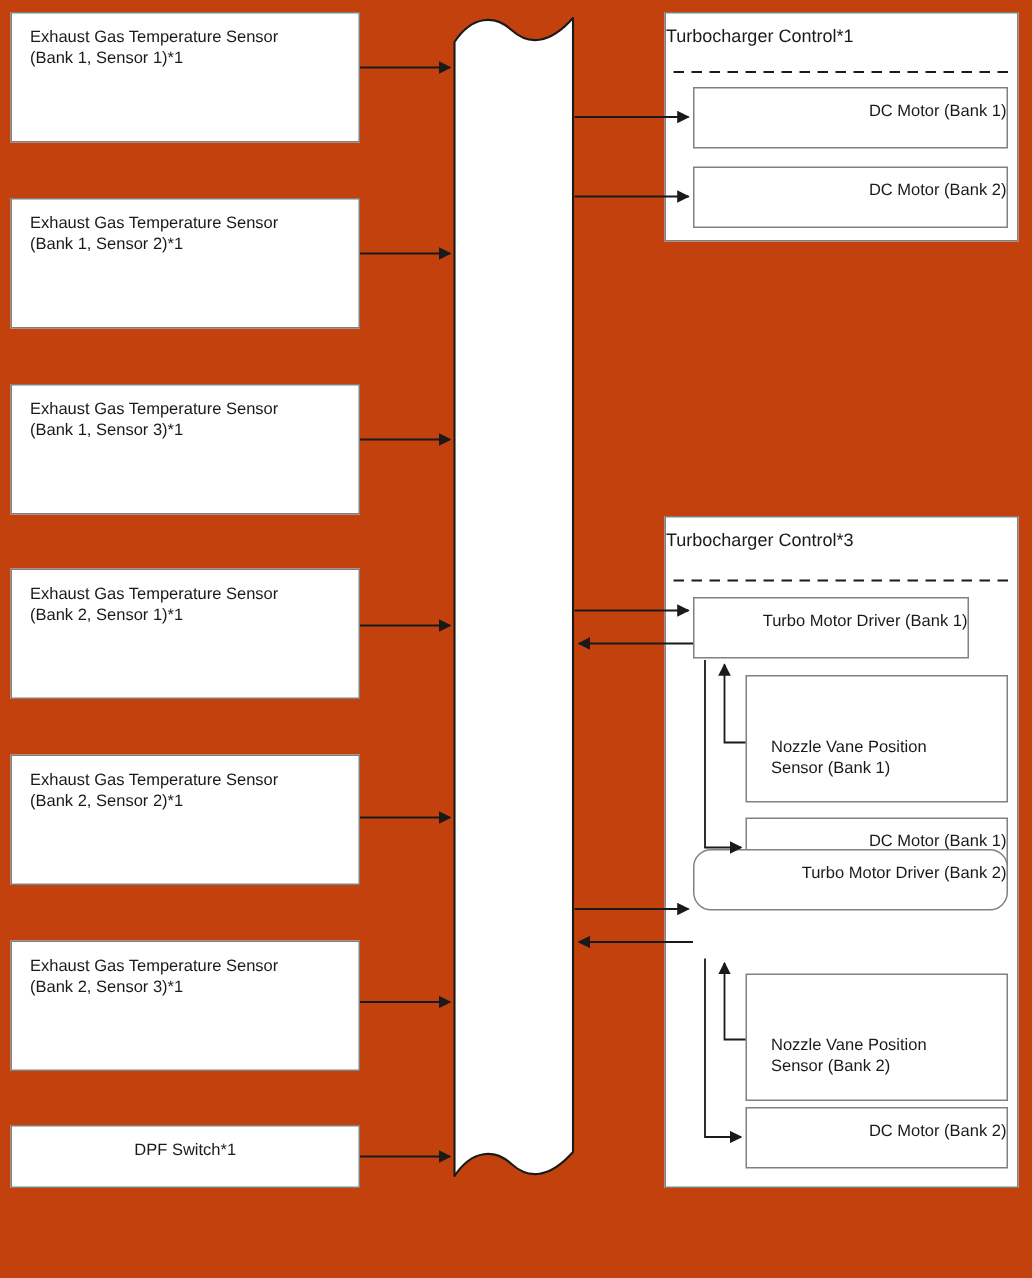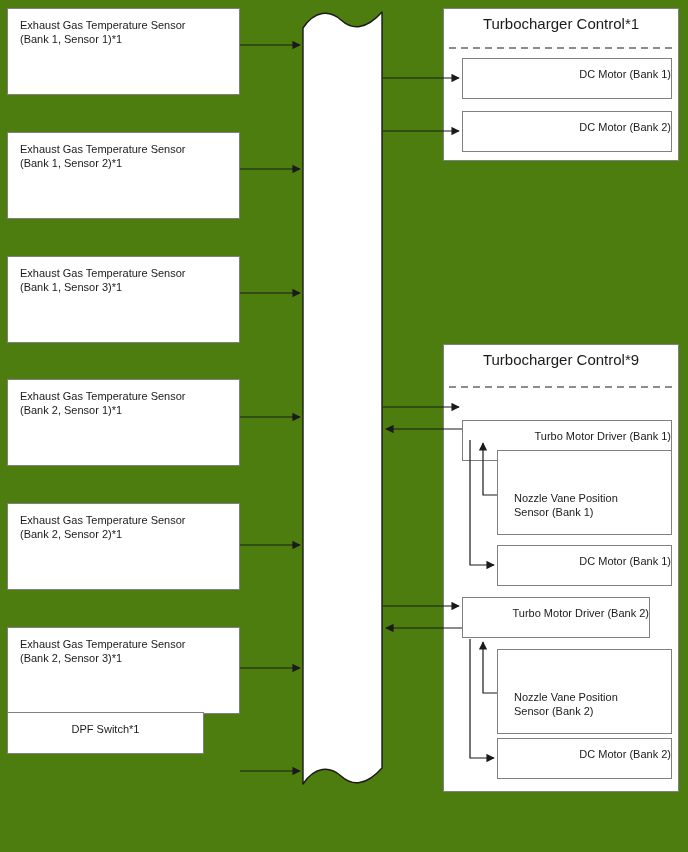--- a/index.html
+++ b/index.html
@@ -9,21 +9,21 @@
   }
   body {
     font-family: "Liberation Sans", sans-serif;
     color: #000000;
   }
   #diagram-root {
     position: relative;
     width: 688px;
     height: 852px;
     overflow: hidden;
-    background: #4d7c0f;
+    background: #c2410c;
   }
   .box {
     position: absolute;
     box-sizing: border-box;
     border: 1px solid #808080;
     background: #ffffff;
   }
   .box-label {
     position: absolute;
     font-size: 11px;
@@ -40,22 +40,21 @@
     left: 0;
     right: 0;
     top: 9px;
     text-align: center;
   }
   .group-title {
     position: absolute;
     left: 0;
     right: 0;
     top: 8px;
-    text-align: center;
-    font-size: 15px;
+    font-size: 12px;
     line-height: 14px;
     color: #1a1a1a;
   }
   .inner-box .box-label {
     left: 0;
     right: 0;
     top: 8px;
     text-align: right;
   }
   .inner-box.left-text .box-label {
@@ -118,56 +117,56 @@
   <div class="box sensor-box" style="left:7px; top:503px; width:233px; height:87px;">
     <div class="box-label">Exhaust Gas Temperature Sensor
 (Bank 2, Sensor 2)*1</div>
   </div>
 
   <div class="box sensor-box" style="left:7px; top:627px; width:233px; height:87px;">
     <div class="box-label">Exhaust Gas Temperature Sensor
 (Bank 2, Sensor 3)*1</div>
   </div>
 
-  <div class="box centered-label" style="left:7px; top:712px; width:197px; height:42px;">
+  <div class="box centered-label" style="left:7px; top:750px; width:233px; height:42px;">
     <div class="box-label">DPF Switch*1</div>
   </div>
 
   <div id="ecm-label">ECM</div>
 
   <div class="box" style="left:443px; top:8px; width:236px; height:153px;">
     <div class="group-title">Turbocharger Control*1</div>
   </div>
 
   <div class="box inner-box" style="left:462px; top:58px; width:210px; height:41px;">
     <div class="box-label">DC Motor (Bank 1)</div>
   </div>
 
   <div class="box inner-box" style="left:462px; top:111px; width:210px; height:41px;">
     <div class="box-label">DC Motor (Bank 2)</div>
   </div>
 
   <div class="box" style="left:443px; top:344px; width:236px; height:448px;">
-    <div class="group-title">Turbocharger Control*9</div>
-  </div>
-
-  <div class="box inner-box" style="left:462px; top:420px; width:210px; height:41px;">
+    <div class="group-title">Turbocharger Control*3</div>
+  </div>
+
+  <div class="box inner-box" style="left:462px; top:398px; width:184px; height:41px;">
     <div class="box-label">Turbo Motor Driver (Bank 1)</div>
   </div>
 
   <div class="box inner-box left-text" style="left:497px; top:450px; width:175px; height:85px;">
     <div class="box-label">Nozzle Vane Position
 Sensor (Bank 1)</div>
   </div>
 
   <div class="box inner-box" style="left:497px; top:545px; width:175px; height:41px;">
     <div class="box-label">DC Motor (Bank 1)</div>
   </div>
 
-  <div class="box inner-box" style="left:462px; top:597px; width:188px; height:41px;">
+  <div class="box inner-box" style="left:462px; top:566px; width:210px; height:41px;border-radius:12px;">
     <div class="box-label">Turbo Motor Driver (Bank 2)</div>
   </div>
 
   <div class="box inner-box left-text" style="left:497px; top:649px; width:175px; height:85px;">
     <div class="box-label">Nozzle Vane Position
 Sensor (Bank 2)</div>
   </div>
 
   <div class="box inner-box" style="left:497px; top:738px; width:175px; height:41px;">
     <div class="box-label">DC Motor (Bank 2)</div>

